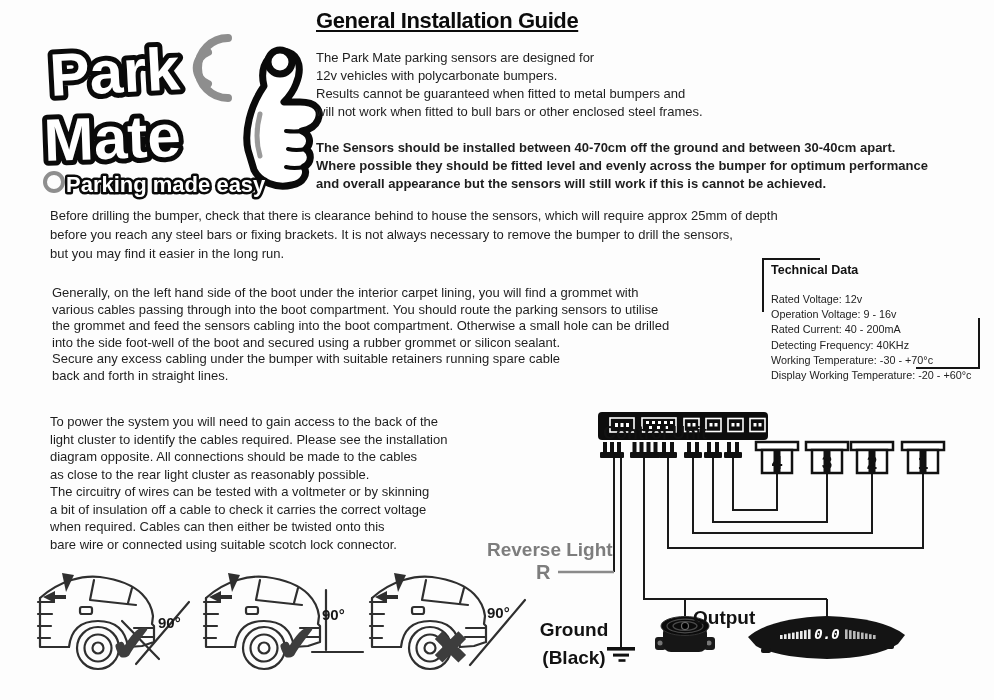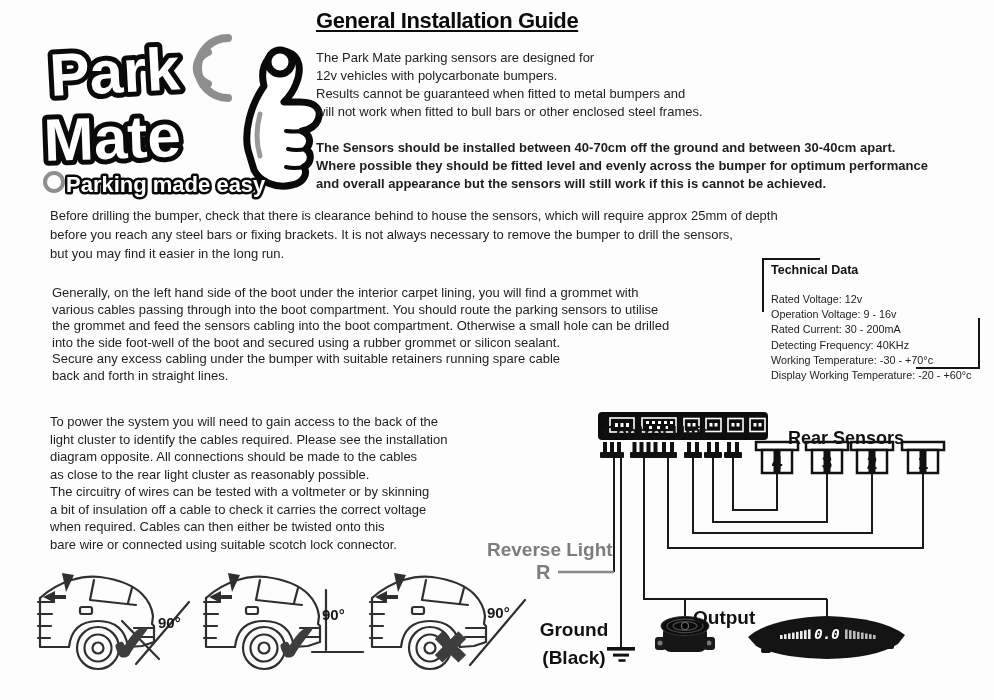--- a/index.html
+++ b/index.html
@@ -84,21 +84,21 @@
 Secure any excess cabling under the bumper with suitable retainers running spare cable
 back and forth in straight lines.</div>
 
   <div class="abs" style="left:762px;top:256px;width:234px;height:124px;">
     <div class="abs tl-bracket" style="left:0;top:2px;width:56px;height:52px;"></div>
     <div class="abs br-bracket" style="left:154px;top:62px;width:62px;height:49px;"></div>
     <div class="abs" style="left:9px;top:7px;">
       <div class="tech-title">Technical Data</div>
       <div class="tech-row">Rated Voltage: 12v</div>
       <div class="tech-row">Operation Voltage: 9 - 16v</div>
-      <div class="tech-row">Rated Current: 30 - 200mA</div>
+      <div class="tech-row">Rated Current: 40 - 200mA</div>
       <div class="tech-row">Detecting Frequency: 40KHz</div>
       <div class="tech-row">Working Temperature: -30 - +70°c</div>
       <div class="tech-row">Display Working Temperature: -20 - +60°c</div>
     </div>
   </div>
 
   <svg class="abs" style="left:480px;top:385px;" width="514" height="315" viewBox="0 0 514 315">
 
     <g fill="none" stroke="#1a1a1a" stroke-width="2">
       <path d="M134,73 V187"></path>
@@ -237,21 +237,20 @@
           <rect x="377" y="246.8" width="2.6" height="7.2"></rect>
         <rect x="381" y="247.6" width="2.6" height="6.4"></rect>
           <rect x="385" y="248.4" width="2.6" height="5.6"></rect>
         <rect x="389" y="249.2" width="2.6" height="4.8"></rect>
           <rect x="393" y="250" width="2.6" height="4"></rect>
       </g>
     </g>
   </svg>
 
   <div class="abs blabel center" style="left:575px;top:387px;width:160px;font-size:18px;">Control Unit</div>
-  <div class="abs blabel center" style="left:766px;top:392px;width:160px;font-size:18px;">Rear Sensors</div>
 
   <div class="abs blabel center" style="left:762px;top:416px;width:30px;font-size:19px;">4</div>
   <div class="abs blabel center" style="left:812px;top:416px;width:30px;font-size:19px;">3</div>
   <div class="abs blabel center" style="left:857px;top:416px;width:30px;font-size:19px;">2</div>
   <div class="abs blabel center" style="left:908px;top:416px;width:30px;font-size:19px;">1</div>
 
   <div class="abs graylabel" style="left:487px;top:539px;font-size:19px;">Reverse Light</div>
   <div class="abs graylabel" style="left:536px;top:561px;font-size:20px;">R</div>
 
   <div class="abs blabel" style="left:693px;top:571px;font-size:19px;text-align:center;">Output</div>

